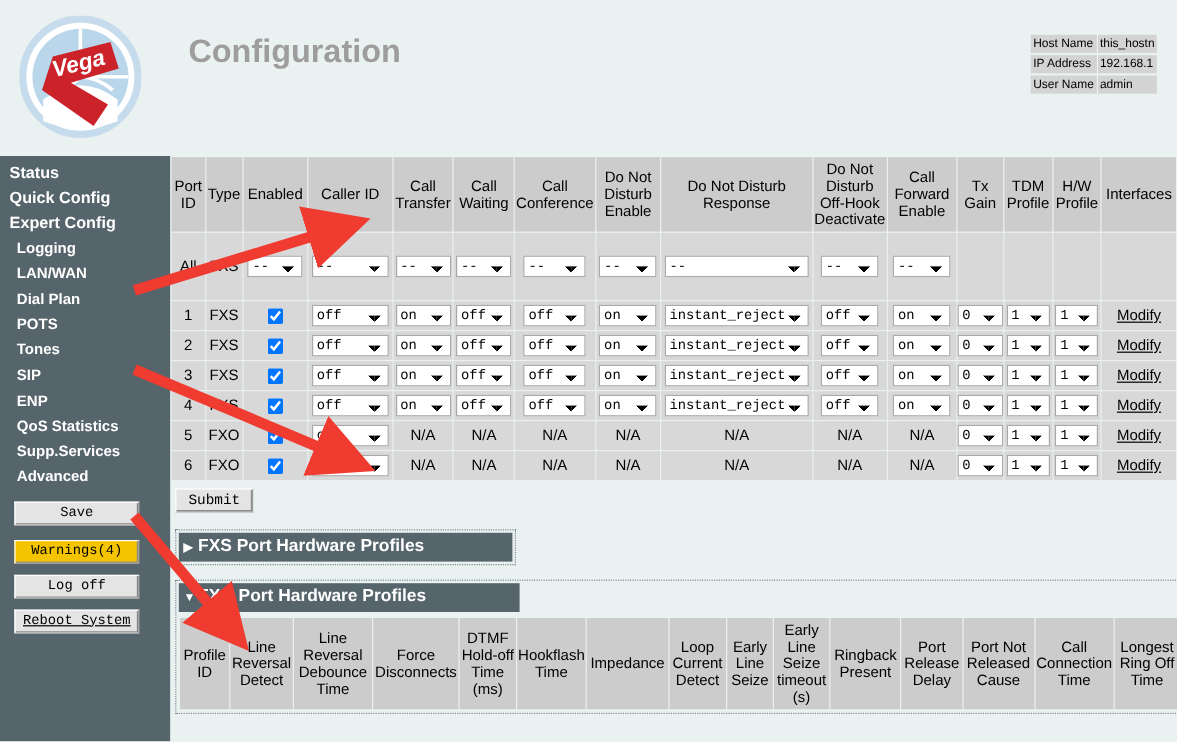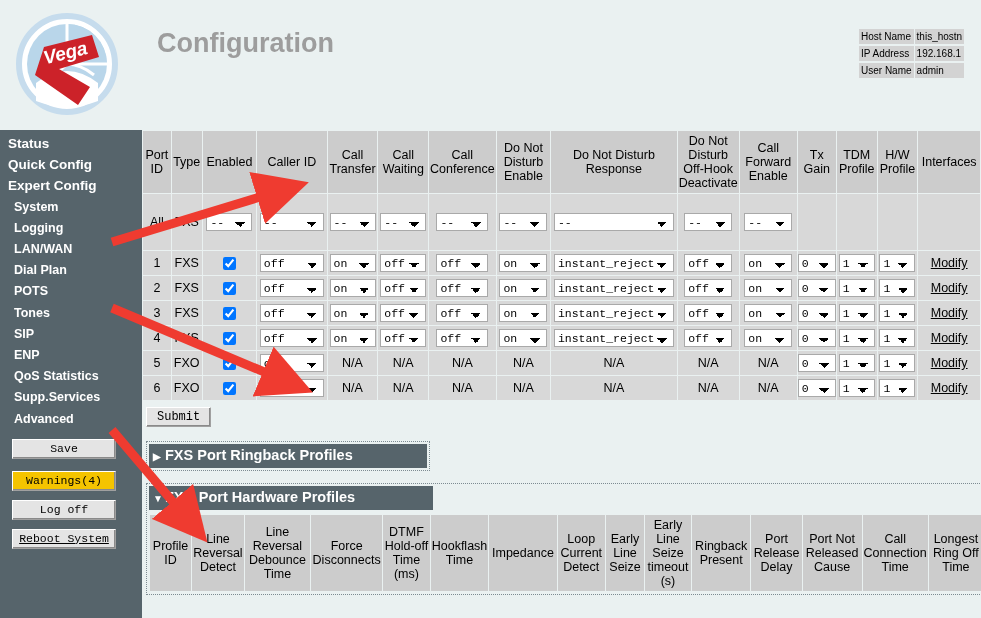--- a/index.html
+++ b/index.html
@@ -144,21 +144,20 @@
       </tbody>
         </table>
     </div>
   </div>
 
   <div id="sidebar">
     <div class="nav">
       <a href="#">Status</a>
       <a href="#">Quick Config</a>
       <a href="#">Expert Config</a>
-      <a href="#" class="sub">System</a>
       <a href="#" class="sub">Logging</a>
       <a href="#" class="sub">LAN/WAN</a>
       <a href="#" class="sub">Dial Plan</a>
       <a href="#" class="sub">POTS</a>
       <a href="#" class="sub">Tones</a>
       <a href="#" class="sub">SIP</a>
       <a href="#" class="sub">ENP</a>
       <a href="#" class="sub">QoS Statistics</a>
       <a href="#" class="sub">Supp.Services</a>
       <a href="#" class="sub">Advanced</a>
@@ -369,21 +368,21 @@
             <td><select class="s" style="width: 36px;"><option>1</option></select></td>
             <td class="idc"><a href="#" class="modify">Modify</a></td>
           </tr>
         </tbody>
     </table>
 
     <button class="submitbtn">Submit</button>
 
     <div class="sect">
       <div class="secthdr">
-        <span class="tri">▶</span><span>FXS Port Ringback Profiles</span>
+        <span class="tri">▶</span><span>FXS Port Hardware Profiles</span>
       </div>
     </div>
 
     <div class="sect2">
       <div class="secthdr" style="width:284px">
         <span class="tri">▼</span><span>FXO Port Hardware Profiles</span>
       </div>
 
       <table class="grid" style="margin-top:4px">
         <colgroup>

